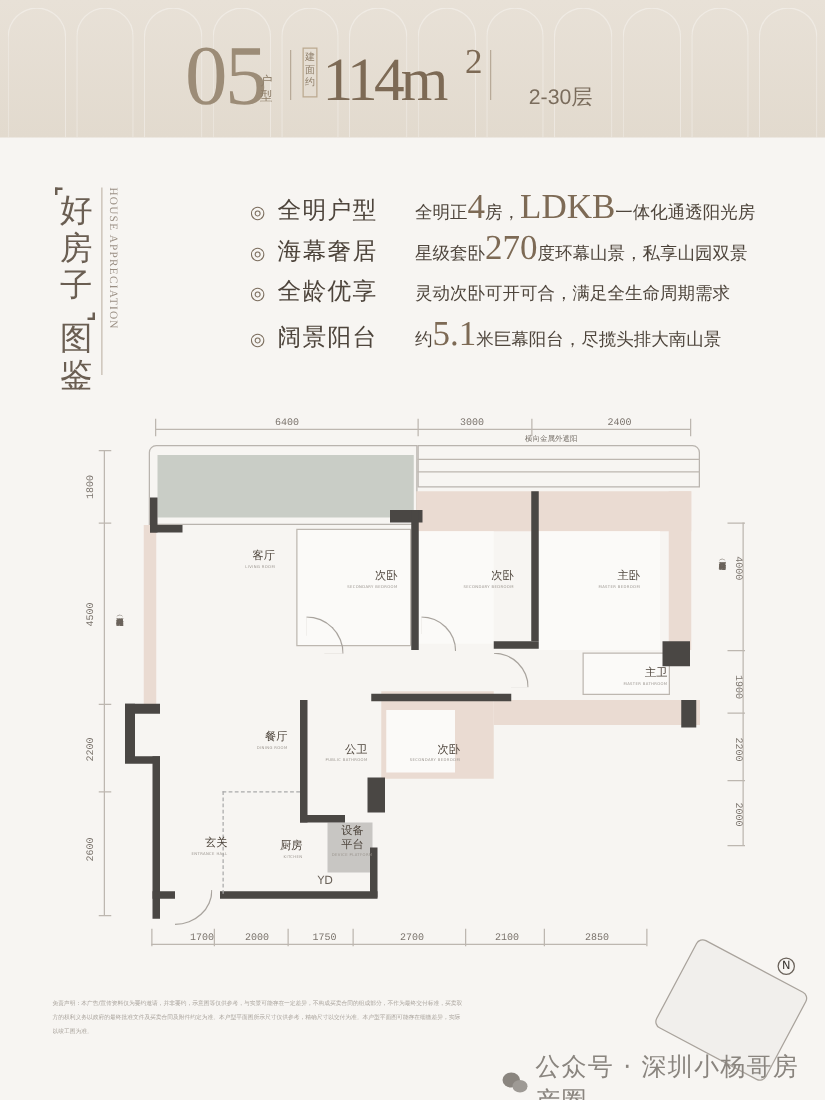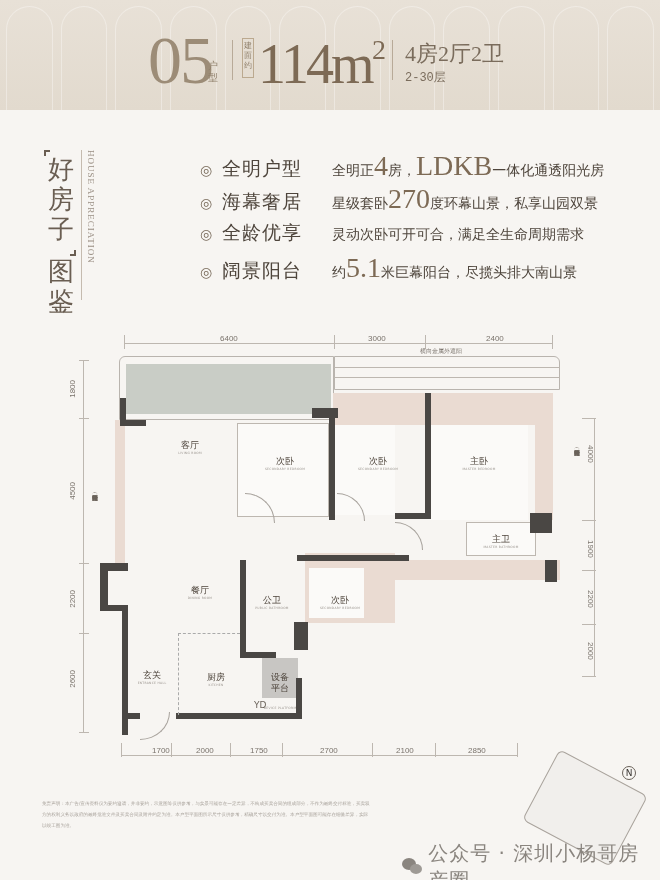--- a/index.html
+++ b/index.html
@@ -13,47 +13,47 @@
   .arch { flex: 1; height: 104px; border: 1px solid rgba(255,255,255,0.35); border-bottom: none;
     border-radius: 26px 26px 0 0; }
   .hdr-content { position: absolute; left: 0; top: 0; width: 660px; height: 110px; }
   .unit-num { position: absolute; left: 148px; top: 30px; font-family: "Liberation Serif", serif;
     font-size: 68px; line-height: 60px; color: #9c8c77; font-weight: 300; letter-spacing: -2px; }
   .unit-lbl { position: absolute; left: 208px; top: 60px; font-size: 10px; line-height: 12px; width: 12px; color: #8f7f6a;
     font-family: "DejaVu Sans", sans-serif; }
   .sep { position: absolute; width: 1px; background: #b8aa98; }
   .area-tag { position: absolute; left: 242px; top: 38px; width: 12px; height: 40px; border: 1px solid #bba98f;
     font-size: 8px; line-height: 10px; color: #8f7f6a; font-family: "DejaVu Sans", sans-serif; text-align: center; padding-top: 2px; }
-  .area-val { position: absolute; left: 258px; top: 26px; font-family: "Liberation Serif", serif; font-size: 56px;
+  .area-val { position: absolute; left: 258px; top: 26px; font-family: "Liberation Serif", serif; font-size: 49px;
     line-height: 76px; color: #7d6a55; letter-spacing: -3px; }
   .area-sup { position: absolute; left: 372px; top: 34px; font-family: "Liberation Serif", serif; font-size: 28px; color: #7d6a55; }
   .layout-txt { position: absolute; left: 405px; top: 42px; font-size: 22px; line-height: 24px; color: #7a6c5c; font-family: "Liberation Serif", serif; }
-  .floor-txt { position: absolute; left: 405px; top: 68px; font-size: 12px; line-height: 20px; color: #7a6c5c; font-family: Liberation Mono, monospace; }
+  .floor-txt { position: absolute; left: 423px; top: 68px; font-size: 17px; line-height: 20px; color: #7a6c5c; font-family: Liberation Sans, sans-serif; }
   .brand-corner-tl { position: absolute; left: 44px; top: 150px; width: 6px; height: 6px; border-left: 2px solid #6a5e52; border-top: 2px solid #6a5e52; }
   .brand-corner-br { position: absolute; left: 70px; top: 250px; width: 6px; height: 6px; border-right: 2px solid #6a5e52; border-bottom: 2px solid #6a5e52; }
   .brand-ch { position: absolute; left: 48px; font-size: 26px; line-height: 26px; color: #6a5e52; font-family: "DejaVu Serif", serif; }
   .brand-rule { position: absolute; left: 81px; top: 150px; width: 1px; height: 150px; background: #c5bbaf; }
   .brand-en { position: absolute; left: 86px; top: 150px; writing-mode: vertical-rl; font-size: 9px; letter-spacing: 1px; color: #9a8f84; font-family: "Liberation Serif", serif; }
 
   
   .features { position: absolute; left: 200px; top: 148px; width: 420px; }
   .feat { position: absolute; left: 0; width: 420px; height: 30px; display: flex; align-items: baseline; }
   .feat-bullet { width: 22px; font-size: 14px; color: #7a6c5c; font-family: "DejaVu Sans", sans-serif; }
   .feat-title { width: 110px; font-size: 19px; color: #4e453c; letter-spacing: 1px; font-family: "DejaVu Sans", sans-serif; }
   .feat-desc { font-size: 14px; color: #4e453c; font-family: "DejaVu Sans", sans-serif; white-space: nowrap; }
   .feat-desc .big { font-family: "Liberation Serif", serif; font-size: 28px; color: #7d6a55; }
   .abs { position: absolute; }
   .wall { position: absolute; background: #4a4744; }
   .thin { position: absolute; border: 1px solid #b9b4ae; }
   .pink { position: absolute; background: #eadbd2; }
   .green { position: absolute; background: #c9cdc6; }
   .gray { position: absolute; background: #c8c6c3; }
-  .dim { position: absolute; font-size: 8px; color: #7a736c; font-family: Liberation Sans, sans-serif; }
+  .dim { position: absolute; font-size: 8px; color: #7a736c; font-family: Liberation Mono, monospace; }
   .dline { position: absolute; background: #bdb7b0; }
-  .room { position: absolute; text-align: center; font-family: "DejaVu Sans", sans-serif; color: #4e453c; }
+  .room { position: absolute; text-align: right; font-family: "DejaVu Sans", sans-serif; color: #4e453c; }
   .room .cn { font-size: 9px; line-height: 11px; }
   .room .en { font-size: 3px; line-height: 4px; color: #9a948e; letter-spacing: 0.3px; }
   .vlabel { position: absolute; writing-mode: vertical-rl; font-size: 6px; color: #6a625a; font-family: "DejaVu Sans", sans-serif; }
   .door { position: absolute; border: 1px solid #a8a39d; border-radius: 0 100% 0 0; border-left: none; border-bottom: none; }
 
   
   .disclaimer { position: absolute; left: 42px; top: 798px; width: 330px; font-size: 4.6px; line-height: 11px; color: #a9a39c; font-family: "DejaVu Sans", sans-serif; }
   .site-map { position: absolute; left: 535px; top: 768px; width: 100px; height: 80px; border: 1px solid #a9a39c;
     transform: rotate(28deg); border-radius: 6px; background: #f1efec; }
   .compass { position: absolute; left: 622px; top: 766px; width: 14px; height: 14px; border: 1px solid #6a625a; border-radius: 50%;
@@ -82,21 +82,20 @@
       <div class="arch"></div>
   </div>
   <div class="hdr-content">
     <div class="unit-num">05</div>
     <div class="unit-lbl">户型</div>
     <div class="sep" style="left:232px;top:40px;height:40px;"></div>
     <div class="area-tag">建面约</div>
     <div class="area-val">114m</div>
     <div class="area-sup">2</div>
     <div class="sep" style="left:392px;top:40px;height:40px;"></div>
-    <div class="layout-txt">4房2厅2卫</div>
     <div class="floor-txt">2-30层</div>
   </div>
 </div>
 
 <div class="brand-corner-tl"></div>
 <div class="brand-ch" style="top:156px">好</div>
 <div class="brand-ch" style="top:186px">房</div>
 <div class="brand-ch" style="top:216px">子</div>
 <div class="brand-corner-br"></div>
 <div class="brand-ch" style="top:258px">图</div>
@@ -254,21 +253,21 @@
   </div>
   <div class="room" style="left:250px;top:595px;width:44px;">
     <div class="cn">公卫</div>
       <div class="en">PUBLIC BATHROOM</div>
   </div>
   <div class="room" style="left:312px;top:595px;width:56px;">
     <div class="cn">次卧</div>
       <div class="en">SECONDARY BEDROOM</div>
   </div>
   <div class="room" style="left:262px;top:660px;width:36px;">
-    <div class="cn" style="width:22px;margin:12px auto;">设备平台</div>
+    <div class="cn" style="width:22px;margin:0 auto;">设备平台</div>
       <div class="en">DEVICE PLATFORM</div>
   </div>
   <div class="room" style="left:122px;top:670px;width:60px;">
     <div class="cn">玄关</div>
       <div class="en">ENTRANCE HALL</div>
   </div>
   <div class="room" style="left:190px;top:672px;width:52px;">
     <div class="cn">厨房</div>
       <div class="en">KITCHEN</div>
   </div>

